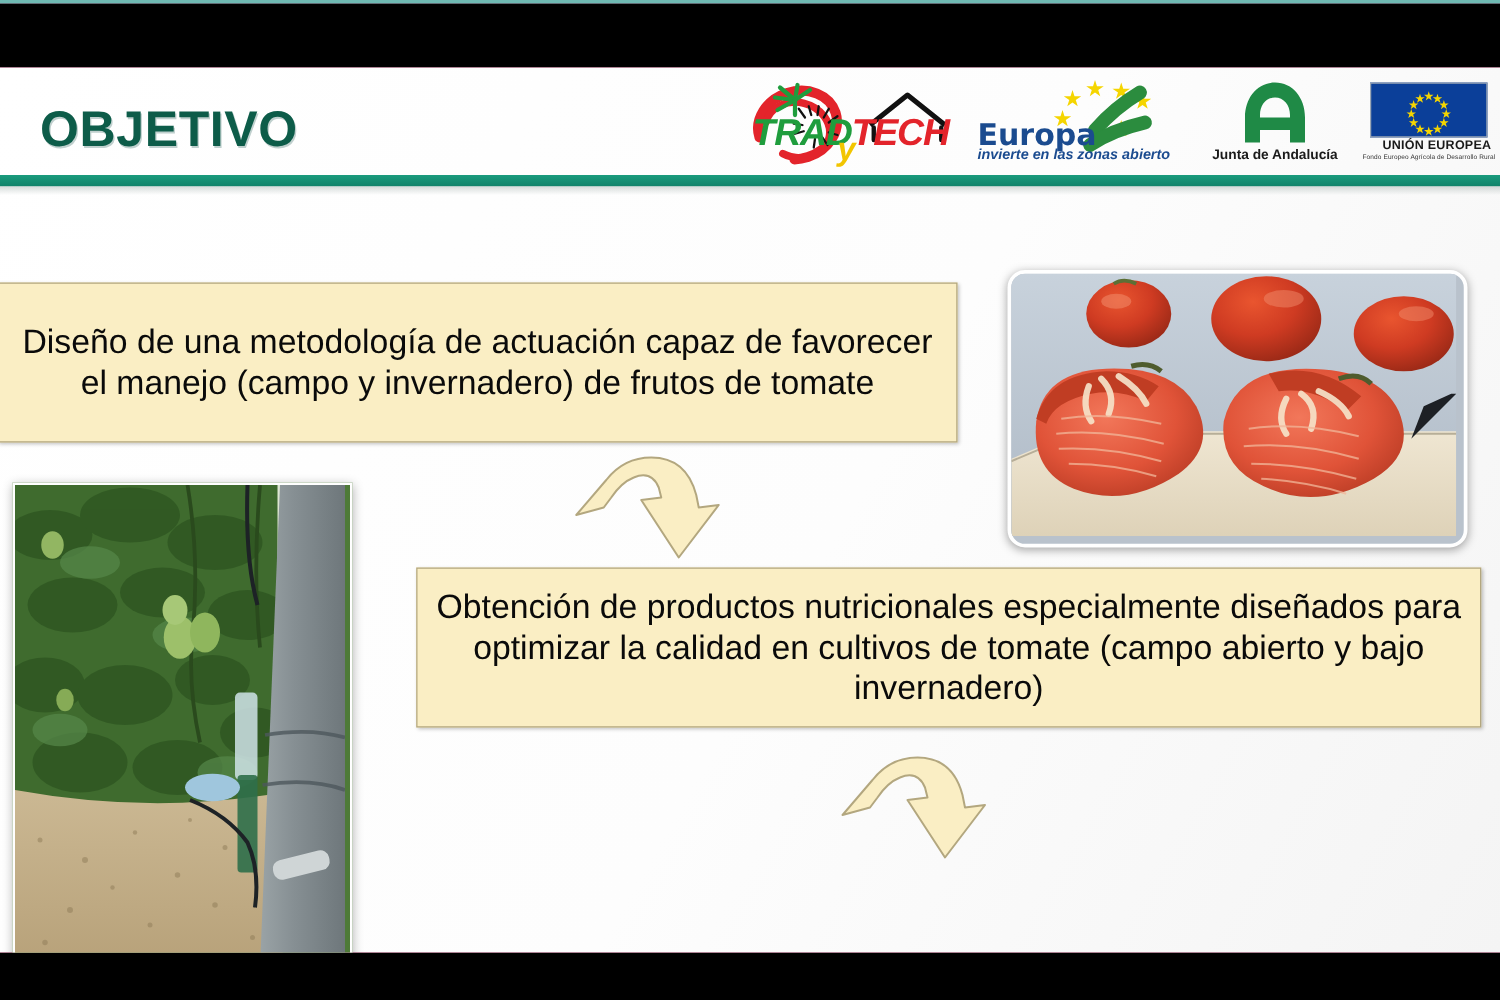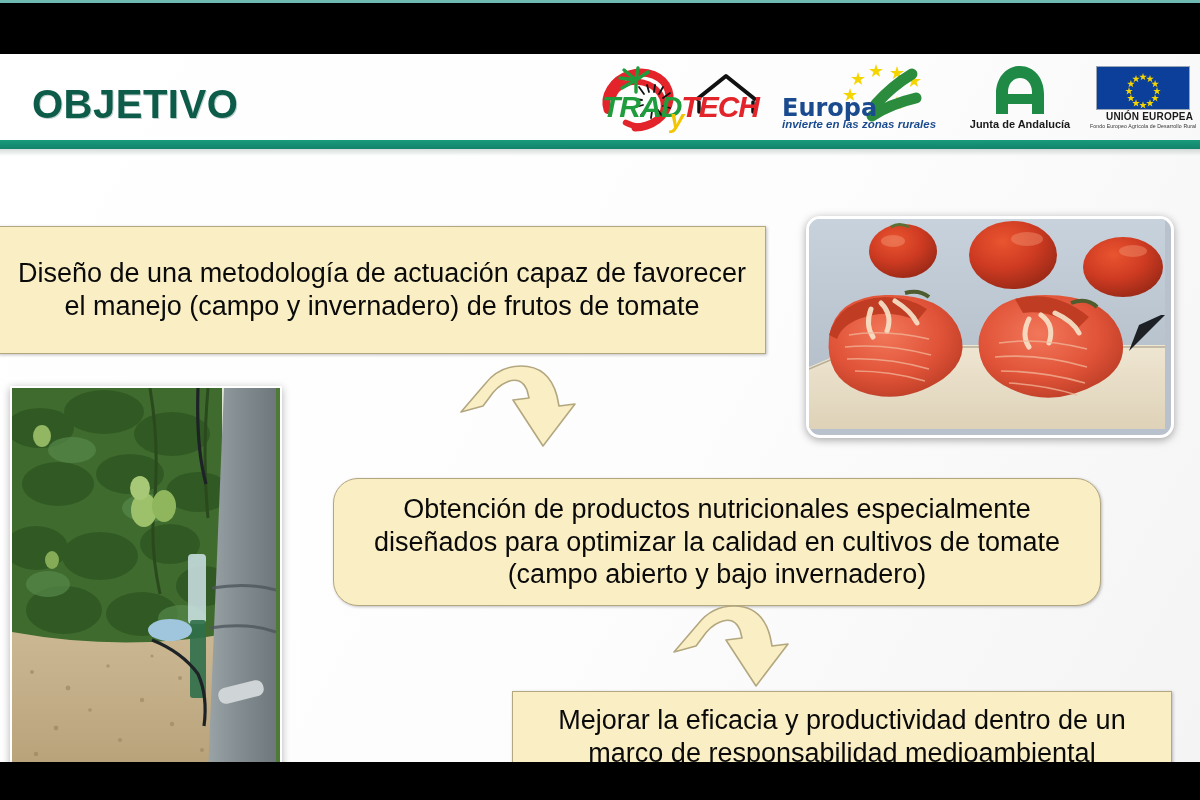--- a/index.html
+++ b/index.html
@@ -65,21 +65,21 @@
       box-shadow:0 2px 8px rgba(0,0,0,.35);background:#b9c2cc;}
   .photo-field{position:absolute;left:10px;top:332px;width:268px;height:390px;
       border:2px solid #ffffff;overflow:hidden;box-shadow:0 2px 8px rgba(0,0,0,.30);background:#4e7a38;}
 
   
   .tbox{position:absolute;background:#faeec4;border:1px solid #b3a77f;
         box-shadow:1px 1px 3px rgba(0,0,0,.25);
         display:flex;align-items:center;justify-content:center;text-align:center;
         color:#0a0a0a;font-size:27px;line-height:1.22;padding:6px 14px;box-sizing:border-box;}
   #tbox1{left:-2px;top:172px;width:768px;height:128px;}
-  #tbox2{left:333px;top:424px;width:768px;height:128px;border-radius:25px;}
+  #tbox2{left:333px;top:400px;width:852px;height:128px;}
   #tbox3{left:512px;top:637px;width:660px;height:92px;}
 
   
   .arrow{position:absolute;}
 </style>
 </head>
 <body>
 
 <div class="stage">
 
@@ -136,21 +136,21 @@
             <polygon points="117,6 118.6,11 124,11 119.6,14 121.2,19 117,16 112.8,19 114.4,14 110,11 115.4,11"></polygon>
             <polygon points="78,12 79.6,17 85,17 80.6,20 82.2,25 78,22 73.8,25 75.4,20 71,17 76.4,17"></polygon>
             <polygon points="134,14 135.6,19 141,19 136.6,22 138.2,27 134,24 129.8,27 131.4,22 127,19 132.4,19"></polygon>
             <polygon points="70,28 71.6,33 77,33 72.6,36 74.2,41 70,38 65.8,41 67.4,36 63,33 68.4,33"></polygon>
             <polygon points="117,36 118.6,41 124,41 119.6,44 121.2,49 117,46 112.8,49 114.4,44 110,41 115.4,41"></polygon>
           </g>
           <path d="M96 44 Q112 26 132 14" stroke="#2b8c3e" stroke-width="11" fill="none" stroke-linecap="round"></path>
           <path d="M92 56 Q110 44 136 38" stroke="#2b8c3e" stroke-width="11" fill="none" stroke-linecap="round"></path>
         </svg>
         <div class="eu-main">Europa</div>
-        <div class="eu-sub">invierte en las zonas rurales</div>
+        <div class="eu-sub">invierte en las zonas abierto</div>
       </div>
 
       <div class="logo junta">
         <svg width="112" height="80" viewBox="0 0 112 80" style="position:absolute;left:0;top:0;">
           <path d="M56 6 C70 6 80 18 80 34 L80 54 L68 54 L68 32 C68 24 63 18 56 18 C49 18 44 24 44 32 L44 54 L32 54 L32 34 C32 18 42 6 56 6 Z" fill="#1f8a46"></path>
           <rect x="44" y="34" width="24" height="10" fill="#1f8a46"></rect>
         </svg>
         <div class="junta-txt">Junta de Andalucía</div>
       </div>
 
@@ -341,23 +341,20 @@
         <rect x="206" y="296" width="46" height="16" rx="7" fill="#cfd5d6" transform="rotate(-14 229 304)"></rect>
       </svg>
     </div>
 
     <div class="tbox" id="tbox1">
       <span>Diseño de una metodología de actuación capaz de favorecer el manejo (campo y invernadero) de frutos de tomate</span>
     </div>
     <div class="tbox" id="tbox2">
       <span>Obtención de productos nutricionales especialmente diseñados para optimizar la calidad en cultivos de tomate (campo abierto y bajo invernadero)</span>
     </div>
-    <div class="tbox" id="tbox3">
-      <span>Mejorar la eficacia y productividad dentro de un marco de responsabilidad medioambiental</span>
-    </div>
 
     <svg class="arrow" style="left:455px;top:300px;" width="126" height="96" viewBox="0 0 126 96">
       <path d="M6 58 L30 30 Q44 12 66 12 Q94 12 102 42 L104 52 L120 50 L88 92 L58 46 L74 44 L72 36
                Q66 22 52 28 Q42 32 34 44 L28 52 Z" fill="#faeec4" stroke="#b3a77f" stroke-width="1.6" stroke-linejoin="round"></path>
     </svg>
 
     <svg class="arrow" style="left:668px;top:540px;" width="126" height="96" viewBox="0 0 126 96">
       <path d="M6 58 L30 30 Q44 12 66 12 Q94 12 102 42 L104 52 L120 50 L88 92 L58 46 L74 44 L72 36
                Q66 22 52 28 Q42 32 34 44 L28 52 Z" fill="#faeec4" stroke="#b3a77f" stroke-width="1.6" stroke-linejoin="round"></path>
     </svg>

